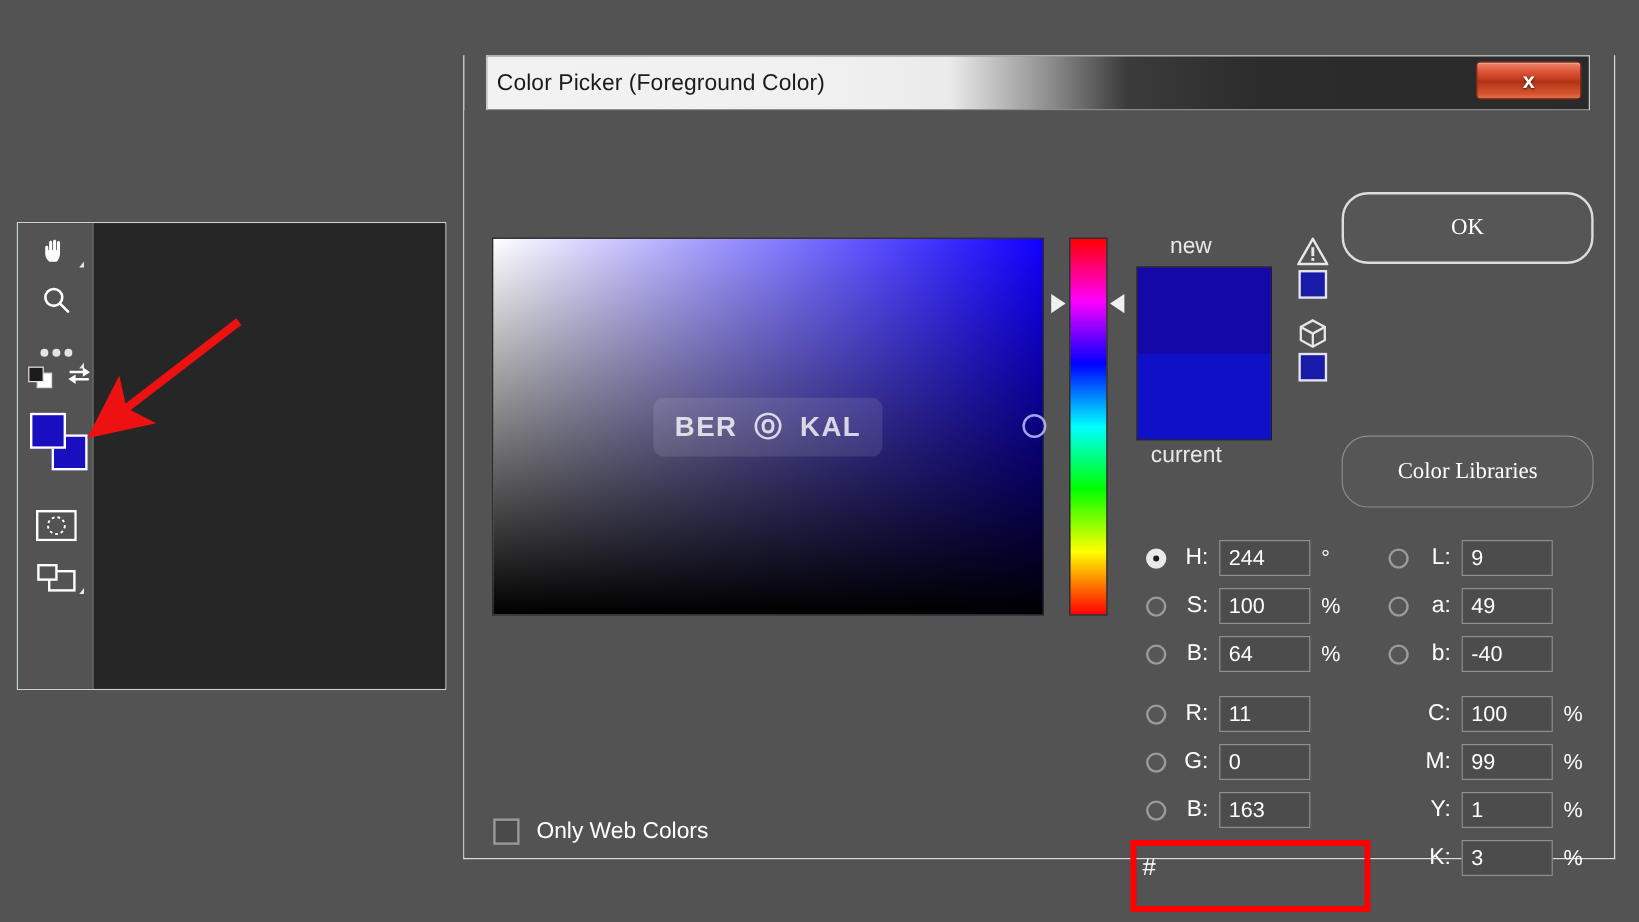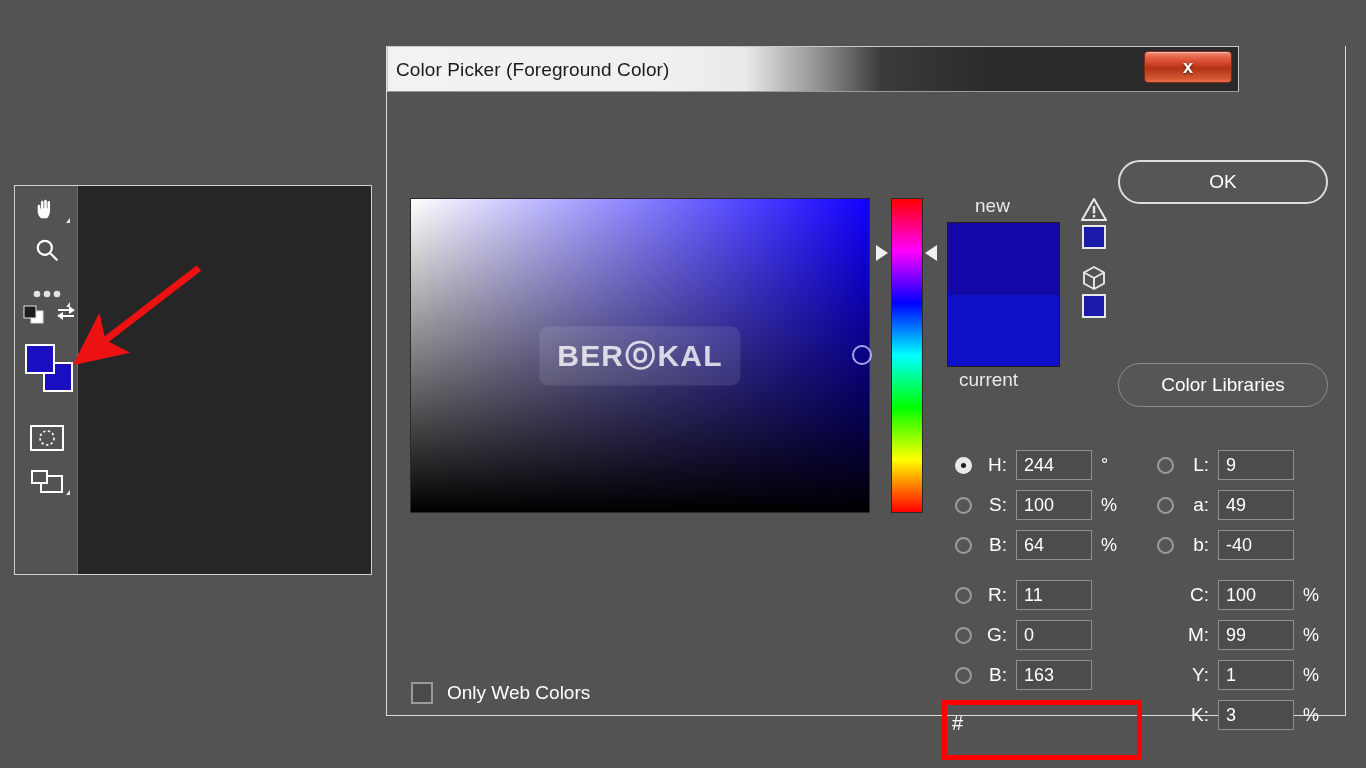--- a/index.html
+++ b/index.html
@@ -67,21 +67,21 @@
 
   
   #dialog {
     position: absolute; left: 386px; top: 46px;
     width: 960px; height: 670px;
     background: #535353;
     border: 1px solid #dcdcdc;
     border-top: none;
   }
   #titlebar {
-    position: absolute; left: 0; top: 0; width: 852px; height: 46px;
+    position: absolute; left: 18px; top: 0; width: 920px; height: 46px;
     background: linear-gradient(to right,
       #f2f2f2 0%, #f0f0f0 32%, #eaeaea 42%, #8e8e8e 51%,
       #3b3b3b 58%, #2c2c2c 70%, #2a2a2a 100%);
     border: 1px solid #c8c8c8;
     border-bottom: 1px solid #9a9a9a;
   }
   #dialog-title {
     position: absolute; left: 8px; top: 12px;
     font-size: 19px; color: #1b1b1b; letter-spacing: 0.1px;
     white-space: nowrap;
@@ -109,22 +109,22 @@
     background:
       linear-gradient(to top, #000 0%, rgba(0,0,0,0) 100%),
       linear-gradient(to right, #ffffff 0%, #1100ff 100%);
   }
   #watermark {
     position: absolute; left: 50%; top: 50%;
     transform: translate(-50%, -50%);
     padding: 9px 18px; border-radius: 9px;
     background: rgba(255,255,255,0.10);
     color: rgba(255,255,255,0.78);
-    font-size: 30px; font-weight: bold; letter-spacing: 1.2px;
-    display: flex; align-items: center; gap: 1px;
+    font-size: 23px; font-weight: bold; letter-spacing: 1.2px;
+    display: flex; align-items: center; gap: 14px;
     white-space: nowrap;
   }
   #ring-cursor {
     position: absolute; left: 465px; top: 253px;
     width: 20px; height: 20px; border-radius: 50%;
     border: 2px solid rgba(190,190,255,0.85);
     pointer-events: none;
   }
 
   
@@ -234,24 +234,24 @@
   }
   #hex-highlight {
     position: absolute; left: 555px; top: 608px;
     width: 200px; height: 60px;
     border: 5px solid #ff0000;
     pointer-events: none;
   }
 
   
   .ps-btn {
-    position: absolute; left: 731px; width: 210px; height: 44px;
+    position: absolute; left: 731px; width: 210px; height: 60px;
     border-radius: 22px; border: 1px solid #8b8b8b;
     background: #565656; color: #ffffff; font-size: 19px;
-    display: flex; align-items: center; justify-content: center;
+    display: flex; align-items: center; justify-content: center; font-family: Liberation Serif, serif;
   }
   .ps-btn.primary { border: 2px solid #dddddd; }
   #btn-ok { top: 68px; }
   #btn-cancel { top: 133px; }
   #btn-swatches { top: 202px; }
   #btn-libraries { top: 271px; }
 </style>
 </head>
 <body>
 

